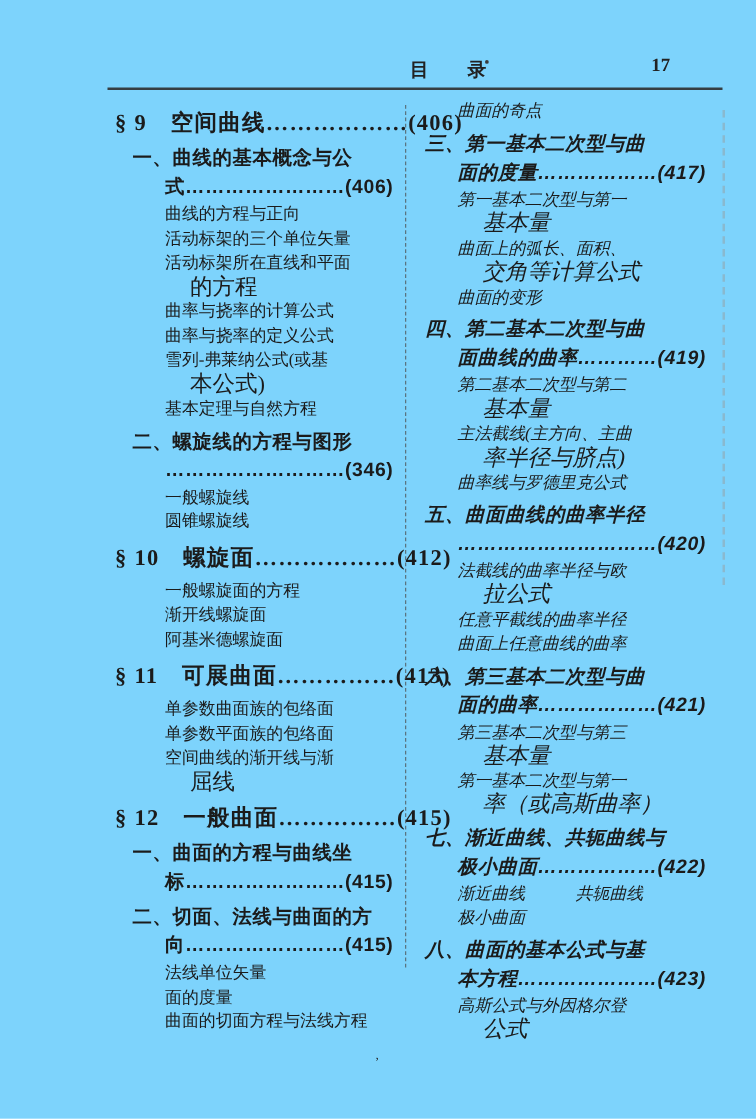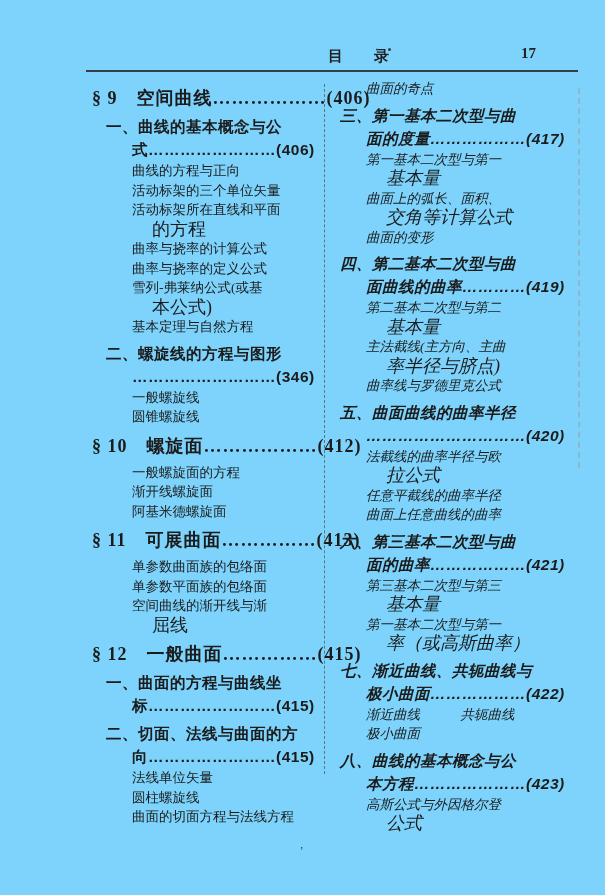--- a/index.html
+++ b/index.html
@@ -105,21 +105,21 @@
       <div class="line item">单参数曲面族的包络面</div>
       <div class="line item">单参数平面族的包络面</div>
       <div class="line item">空间曲线的渐开线与渐</div>
       <div class="line itemcont">屈线</div>
       <div class="line sec">§ 12　一般曲面……………(415)</div>
       <div class="line sub">一、曲面的方程与曲线坐</div>
       <div class="line subcont">标……………………(415)</div>
       <div class="line sub">二、切面、法线与曲面的方</div>
       <div class="line subcont">向……………………(415)</div>
       <div class="line item">法线单位矢量</div>
-      <div class="line item">圆柱螺旋线</div>
+      <div class="line item">面的度量</div>
       <div class="line item">曲面的切面方程与法线方程</div>
     </div>
 
   <div class="divider"></div>
   <div class="edge-marks"></div>
 
   <div class="col col-right">
       <div class="line item">曲面的奇点</div>
       <div class="line sub">三、第一基本二次型与曲</div>
       <div class="line subcont">面的度量………………(417)</div>
@@ -144,21 +144,21 @@
       <div class="line sub">六、第三基本二次型与曲</div>
       <div class="line subcont">面的曲率………………(421)</div>
       <div class="line item">第三基本二次型与第三</div>
       <div class="line itemcont">基本量</div>
       <div class="line item">第一基本二次型与第一</div>
       <div class="line itemcont">率（或高斯曲率）</div>
       <div class="line sub">七、渐近曲线、共轭曲线与</div>
       <div class="line subcont">极小曲面………………(422)</div>
       <div class="line item">渐近曲线　　　共轭曲线</div>
       <div class="line item">极小曲面</div>
-      <div class="line sub">八、曲线的基本概念与公</div>
+      <div class="line sub">八、曲面的基本公式与基</div>
       <div class="line subcont">本方程…………………(423)</div>
       <div class="line item">高斯公式与外因格尔登</div>
       <div class="line itemcont">公式</div>
     </div>
 
   <div class="bottom-mark">’</div>
 
 </div>
 
 </body></html>

